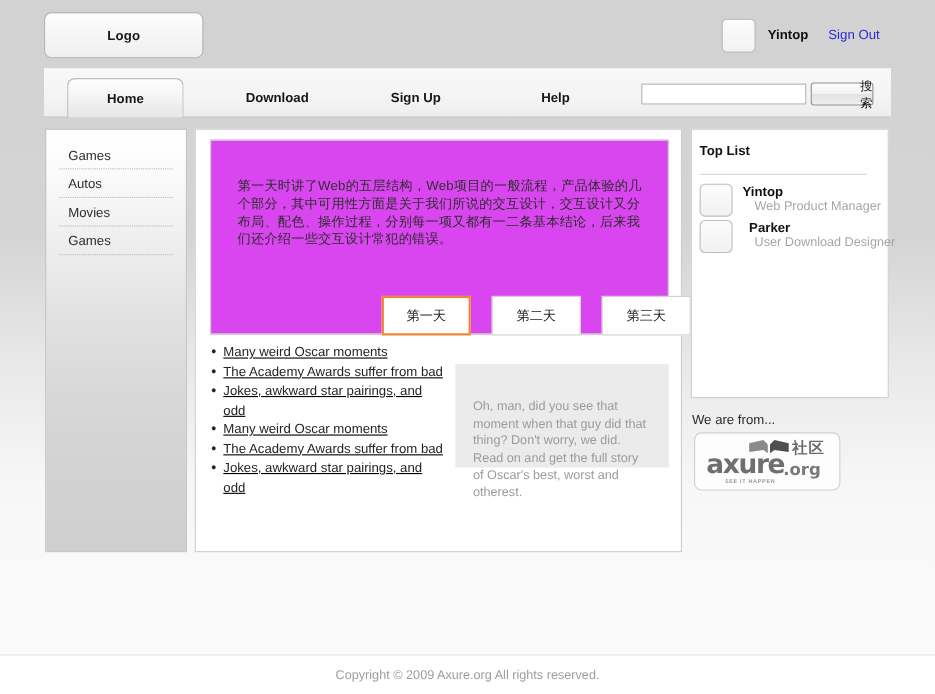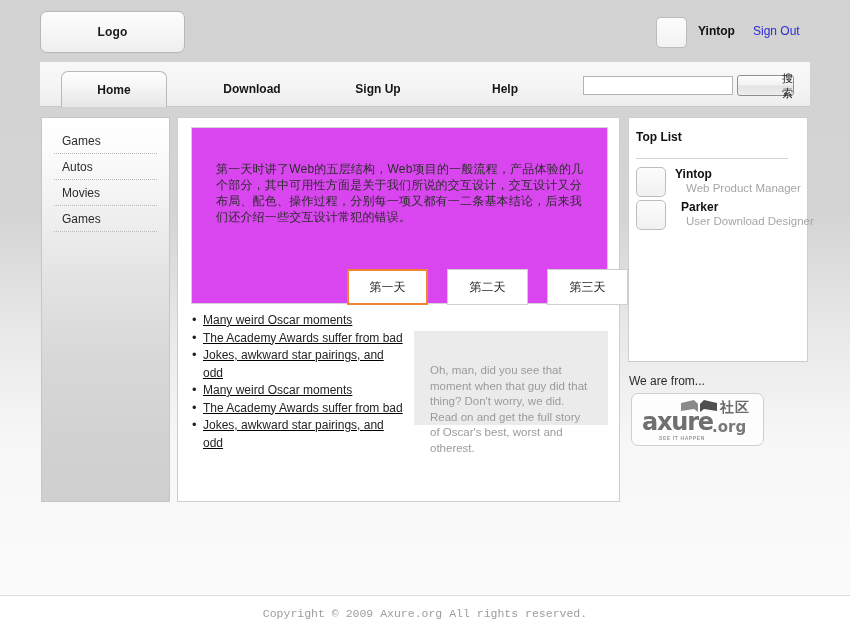--- a/index.html
+++ b/index.html
@@ -401,21 +401,20 @@
   .footer {
     position: absolute;
     left: 0;
     top: 596px;
     width: 850px;
     height: 35px;
     background: #ffffff;
     display: flex;
     align-items: center;
     justify-content: center;
-    font-family: Liberation Mono, monospace;
   }
   .footer-text {
     font-size: 11.5px;
     color: #9d9d9d;
   }
 </style>
 </head>
 <body>
 
 <div class="page">

